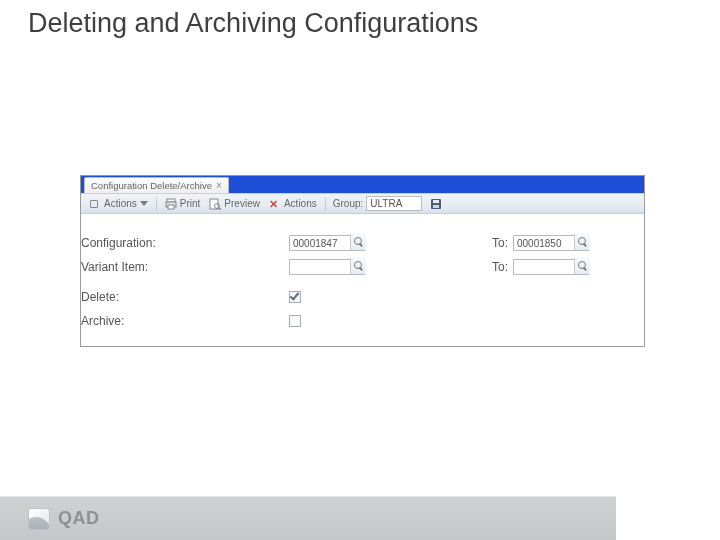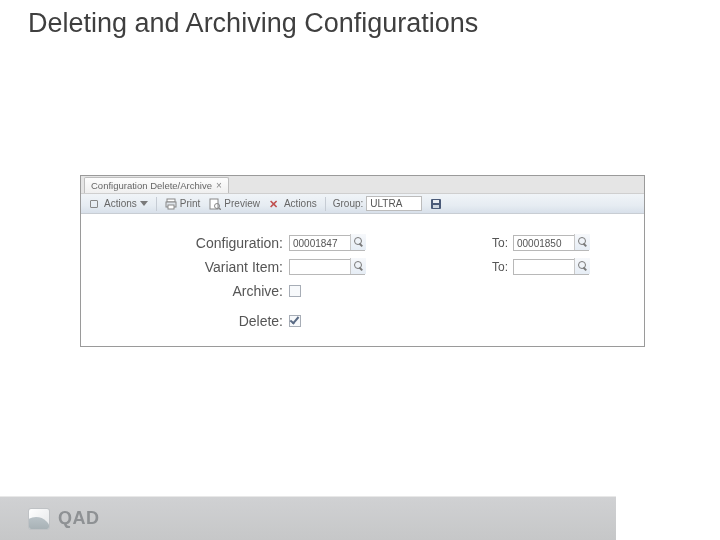--- a/index.html
+++ b/index.html
@@ -10,21 +10,21 @@
     font-size: 27px; color: #3f3f3f; font-weight: 400;
   }
   .app {
     position: absolute; top: 175px; left: 80px;
     width: 565px; height: 172px;
     border: 1px solid #9a9a9a;
     background: #fff;
     font-size: 10px; color: #555;
   }
   .tabbar {
-    height: 18px; background: #e5e5e5; border-bottom: 1px solid #cfcfcf;
+    height: 18px; background: #1d4ed8; border-bottom: 1px solid #cfcfcf;
     display: flex; align-items: flex-end; padding-left: 3px;
   }
   .tab {
     height: 16px; display: flex; align-items: center; gap: 4px;
     padding: 0 6px; border: 1px solid #bdbdbd; border-bottom: none;
     background: linear-gradient(#fdfdfd,#efefef);
     border-radius: 2px 2px 0 0; font-size: 9.5px; color: #666;
   }
   .tab-close { font-size: 10px; color: #888; line-height: 1; }
   .toolbar {
@@ -40,21 +40,21 @@
   .ico { width: 12px; height: 12px; display:inline-block; position:relative; }
   .icon-print svg { display:block; }
   .icon-x { color:#c05050; font-weight:bold; font-size:11px; line-height:12px; }
   .icon-save svg { display:block; }
   .group-input {
     width: 56px; height: 15px; border: 1px solid #bcbcbc; background: #fff;
     font-size: 10px; padding: 0 3px; color: #555;
   }
   .form { padding: 18px 0 0 0; }
   .row { display: flex; align-items: center; height: 22px; margin-bottom: 2px; }
-  .lbl-l { width: 208px; text-align: right; padding-right: 6px; color: #555; font-size: 14px; }
+  .lbl-l { width: 208px; padding-right: 6px; color: #555; font-size: 12px; }
   .lbl-r { width: 40px; text-align: right; padding-right: 5px; color: #555; font-size: 12px; }
   .fld {
     width: 76px; height: 16px; border: 1px solid #b8b8b8; background:#fff;
     display:flex; align-items: flex-end; justify-content: space-between;
   }
   .fld input {
     border:none; width: 60px; height:14px; font-size:10px; padding:0 3px; color:#555; background:transparent;
   }
   .search-btn {
     width: 16px; height: 16px; border-left:1px solid #c8c8c8;
@@ -181,27 +181,27 @@
         <div class="gap"></div>
         <div class="lbl-r">To:</div>
         <div class="fld">
           <input value="" style="">
           <div class="search-btn">
               <span class="mag"></span>
             </div>
         </div>
       </div>
 
+      <div class="row" style="margin-top:8px;">
+        <div class="lbl-l">Delete:</div>
+        <span class="chk checked"></span>
+      </div>
       <div class="row">
         <div class="lbl-l">Archive:</div>
         <span class="chk"></span>
-      </div>
-      <div class="row" style="margin-top:8px;">
-        <div class="lbl-l">Delete:</div>
-        <span class="chk checked"></span>
       </div>
     </div>
 
   </div>
 
   <div class="footer">
     <div class="logo-box"></div>
     <div class="qad">QAD</div>
   </div>
 </div>

